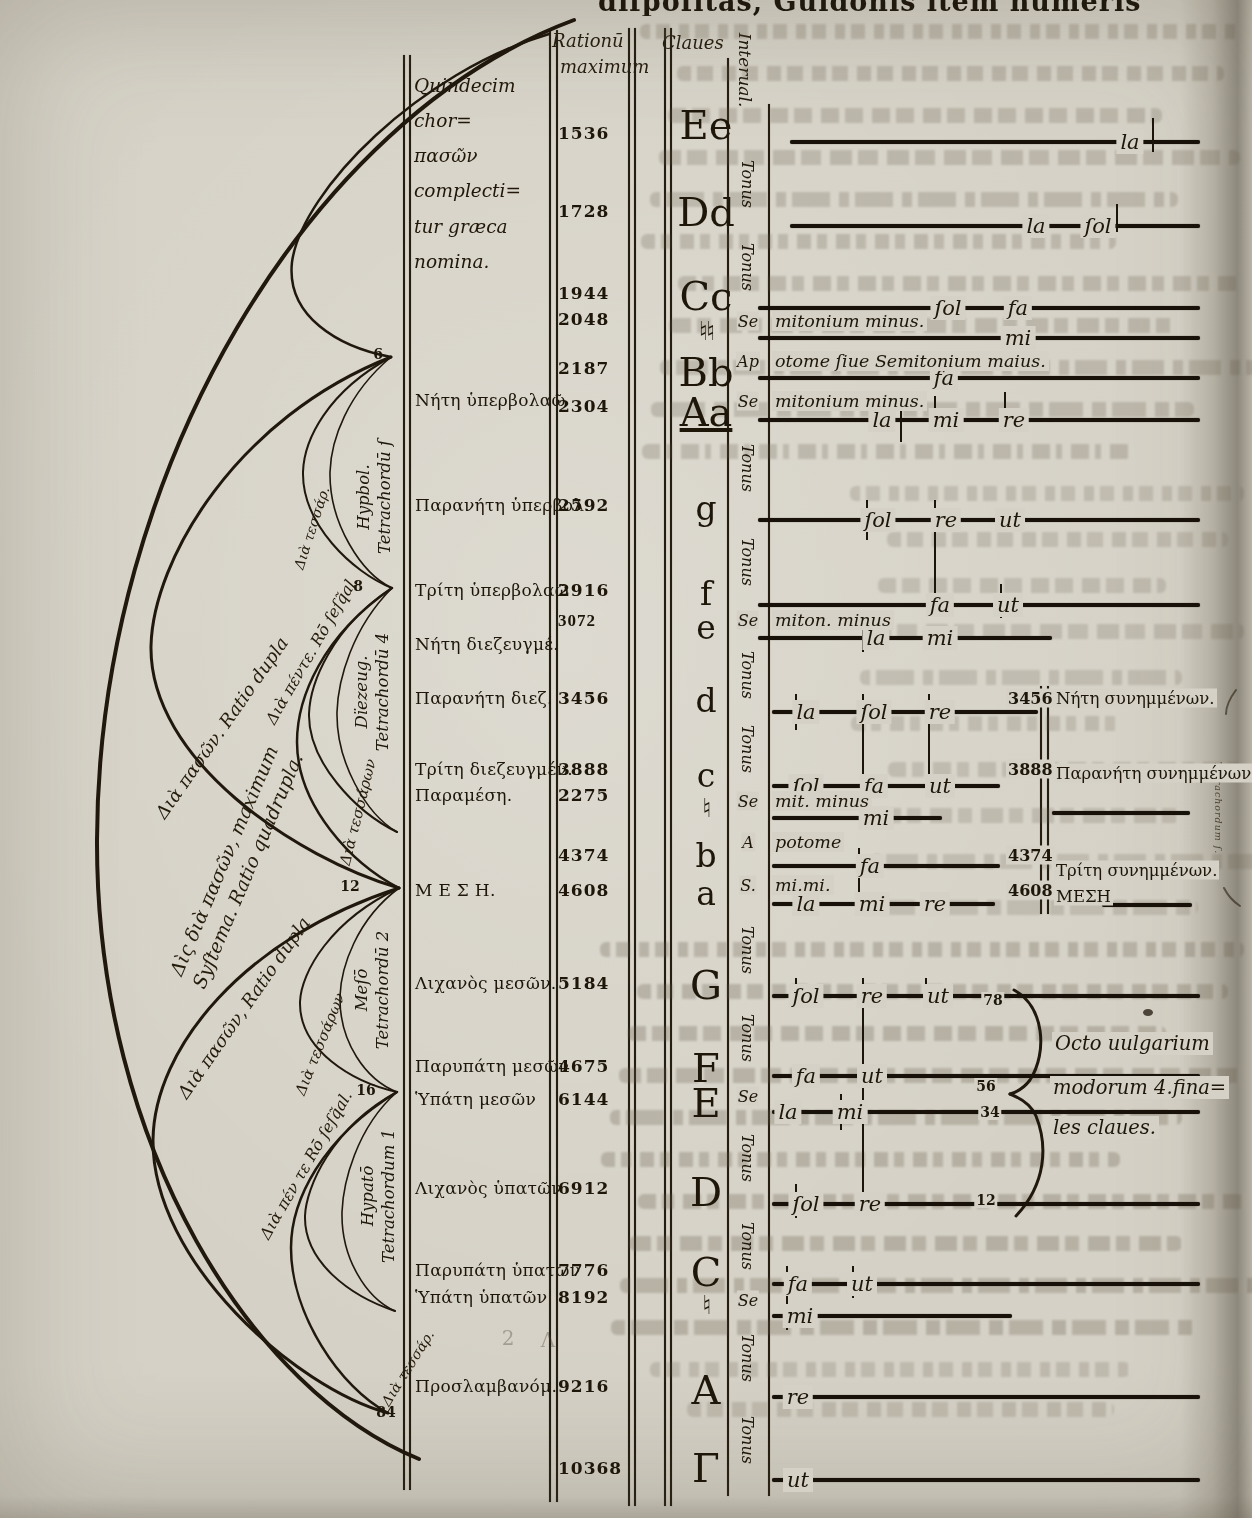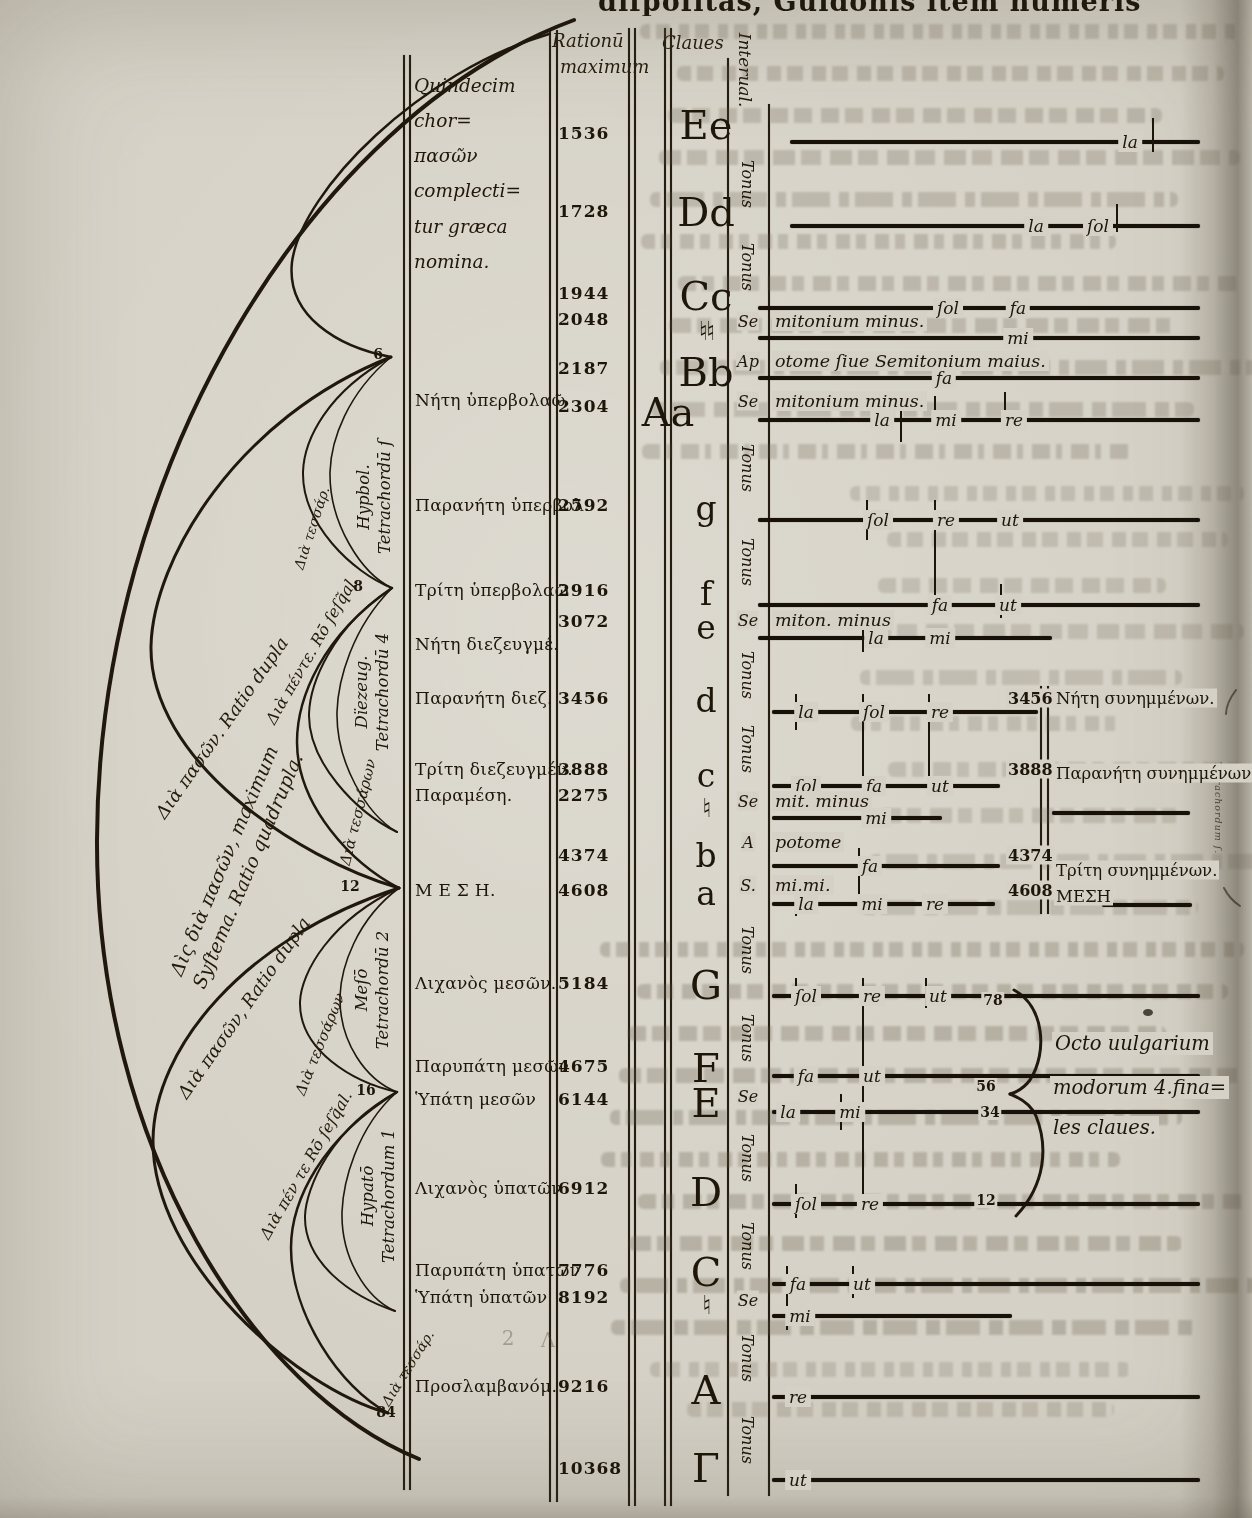--- a/index.html
+++ b/index.html
@@ -27,21 +27,21 @@
   .intro{left:414px;top:68px;width:136px;font-style:italic;font-size:18.5px;line-height:1.9;color:#201708;}
   
   .vr{background:#241d10;width:2px;box-shadow:0 0 1px rgba(30,22,8,.6);}
   .stf{height:4px;background:#17110a;border-radius:2px;box-shadow:0 0 1px rgba(20,14,6,.8);z-index:3;}
   .gl{font-size:17px;white-space:nowrap;transform:translate(0,-50%);letter-spacing:.3px;z-index:4;}
   .nm{font-size:17px;font-weight:bold;transform:translate(0,-50%);letter-spacing:1px;z-index:4;}
   .cl{transform:translate(-50%,-50%);z-index:4;white-space:nowrap;}
   .cl.lg{font-size:40px;}
   .cl.sm{font-size:33px;}
   .cl.nat{font-size:26px;font-family:"DejaVu Sans",sans-serif;letter-spacing:-2px;}
-  .syl{font-style:italic;font-size:17px;transform:translate(-50%,-50%);background:#d5d1c6;
+  .syl{font-style:italic;font-size:21px;transform:translate(-50%,-50%);background:#d5d1c6;
        padding:0 4px;z-index:5;white-space:nowrap;text-align:center;}
   .ton{font-style:italic;font-size:16px;transform:translate(-50%,-50%) rotate(90deg);z-index:4;white-space:nowrap;}
   .ipre{font-style:italic;font-size:16px;transform:translate(-50%,-50%);z-index:5;background:#d5d1c6;padding:0 1px;}
   .irest{font-style:italic;font-size:17.5px;transform:translate(0,-50%);z-index:5;background:#d5d1c6;padding:0 3px;white-space:nowrap;}
   .vt{width:2px;background:#1c150b;z-index:3;}
   .cusp{font-size:14px;font-weight:bold;transform:translate(-50%,-50%);z-index:4;}
   .dlab{transform-origin:center;white-space:nowrap;font-style:italic;line-height:1.35;z-index:4;color:#241b0a;text-align:center;}
   .tlab{transform-origin:center;white-space:nowrap;font-style:italic;font-size:16.5px;line-height:1.3;z-index:4;text-align:center;}
   .syn-num{font-size:16px;font-weight:bold;transform:translate(0,-50%);z-index:5;background:#d5d1c6;padding:0 2px;}
   .syn-name{font-size:16.5px;transform:translate(0,-50%);z-index:5;background:#d5d1c6;padding:0 2px;white-space:nowrap;}
@@ -175,42 +175,42 @@
       <div class="abs syl" style="left: 948px; top: 308px;">ſol</div>
       <div class="abs syl" style="left: 1018px; top: 308px;">fa</div>
       <div class="abs cl nat" style="left: 706px; top: 331px;">♮♮</div>
       <div class="abs nm" style="left: 558px; top: 319px;">2048</div>
       <div class="abs stf" style="left: 758px; top: 336px; width: 442px;"></div>
       <div class="abs syl" style="left: 1018px; top: 338px;">mi</div>
       <div class="abs cl lg" style="left: 706px; top: 372px;">Bb</div>
       <div class="abs nm" style="left: 558px; top: 368px;">2187</div>
       <div class="abs stf" style="left: 758px; top: 376px; width: 442px;"></div>
       <div class="abs syl" style="left: 944px; top: 378px;">fa</div>
-      <div class="abs cl lg" style="left: 668px; top: 412px;">Aa</div>
+      <div class="abs cl lg" style="left: 706px; top: 412px; text-decoration: underline;">Aa</div>
       <div class="abs nm" style="left: 558px; top: 406px;">2304</div>
       <div class="abs gl" style="left: 415px; top: 400px;">Νήτη ὑπερβολαῶ</div>
       <div class="abs stf" style="left: 758px; top: 418px; width: 442px;"></div>
       <div class="abs syl" style="left: 882px; top: 420px;">la</div>
       <div class="abs syl" style="left: 946px; top: 420px;">mi</div>
       <div class="abs syl" style="left: 1014px; top: 420px;">re</div>
       <div class="abs cl sm" style="left: 706px; top: 508px;">g</div>
       <div class="abs nm" style="left: 558px; top: 505px;">2592</div>
       <div class="abs gl" style="left: 415px; top: 505px;">Παρανήτη ὑπερβολ.</div>
       <div class="abs stf" style="left: 758px; top: 518px; width: 442px;"></div>
       <div class="abs syl" style="left: 878px; top: 520px;">ſol</div>
       <div class="abs syl" style="left: 946px; top: 520px;">re</div>
       <div class="abs syl" style="left: 1010px; top: 520px;">ut</div>
       <div class="abs cl sm" style="left: 706px; top: 593px;">f</div>
       <div class="abs nm" style="left: 558px; top: 590px;">2916</div>
       <div class="abs gl" style="left: 415px; top: 590px;">Τρίτη ὑπερβολαῶ</div>
       <div class="abs stf" style="left: 758px; top: 603px; width: 442px;"></div>
       <div class="abs syl" style="left: 940px; top: 605px;">fa</div>
       <div class="abs syl" style="left: 1008px; top: 605px;">ut</div>
       <div class="abs cl sm" style="left: 706px; top: 627px;">e</div>
-      <div class="abs nm" style="left: 558px; top: 621px;">3072</div>
+      <div class="abs nm" style="left: 558px; top: 621px; font-family: Liberation Serif, serif;">3072</div>
       <div class="abs gl" style="left: 415px; top: 644px;">Νήτη διεζευγμέ.</div>
       <div class="abs stf" style="left: 758px; top: 636px; width: 294px;"></div>
       <div class="abs syl" style="left: 876px; top: 638px;">la</div>
       <div class="abs syl" style="left: 940px; top: 638px;">mi</div>
       <div class="abs cl sm" style="left: 706px; top: 700px;">d</div>
       <div class="abs nm" style="left: 558px; top: 698px;">3456</div>
       <div class="abs gl" style="left: 415px; top: 698px;">Παρανήτη διεζ.</div>
       <div class="abs stf" style="left: 772px; top: 710px; width: 266px;"></div>
       <div class="abs syl" style="left: 806px; top: 712px;">la</div>
       <div class="abs syl" style="left: 874px; top: 712px;">ſol</div>

